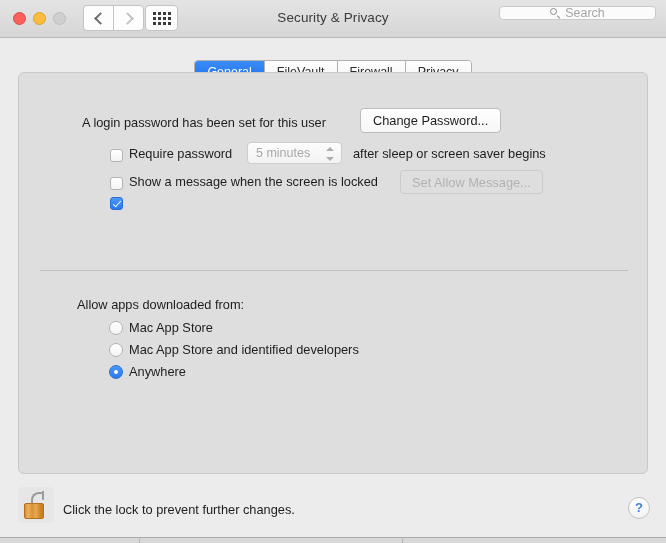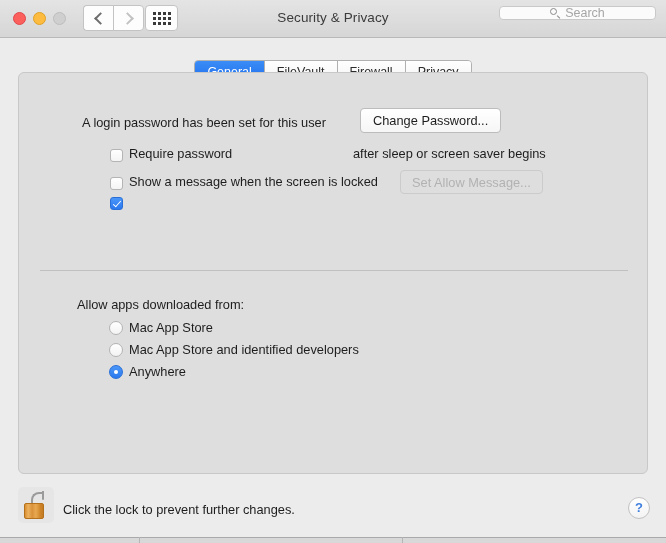--- a/index.html
+++ b/index.html
@@ -490,20 +490,27 @@
 
   <div id="content-panel">
 
     <div class="row-text" id="password-status-label">A login password has been set for this user</div>
 
     <div id="change-password-button">Change Password...</div>
 
     <div class="checkbox off" id="cb-require-password"></div>
     <div class="row-text" id="label-require-password">Require password</div>
 
+    <div id="require-password-select">
+      <span id="require-password-select-value">5 minutes</span>
+      <span id="stepper-icon">
+        <span class="up"></span>
+          <span class="dn"></span>
+      </span>
+    </div>
 
     <div class="row-text" id="label-after-sleep">after sleep or screen saver begins</div>
 
     <div class="checkbox off" id="cb-show-message"></div>
     <div class="row-text" id="label-show-message">Show a message when the screen is locked</div>
     <div id="set-lock-message-button">Set Allow Message...</div>
 
     <div class="checkbox on" id="cb-disable-autologin"></div>
 
     <div id="separator"></div>

